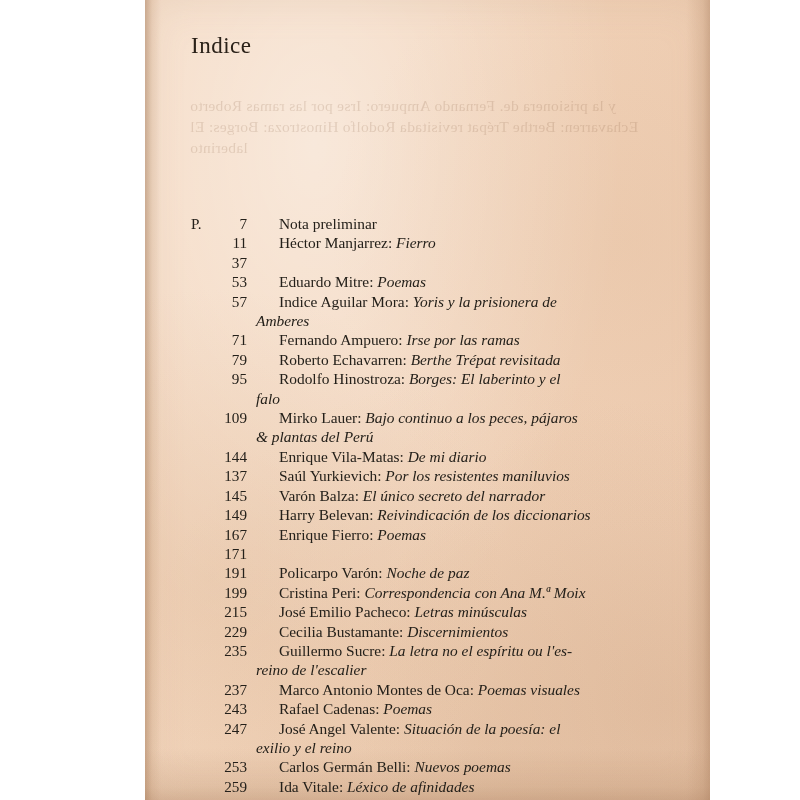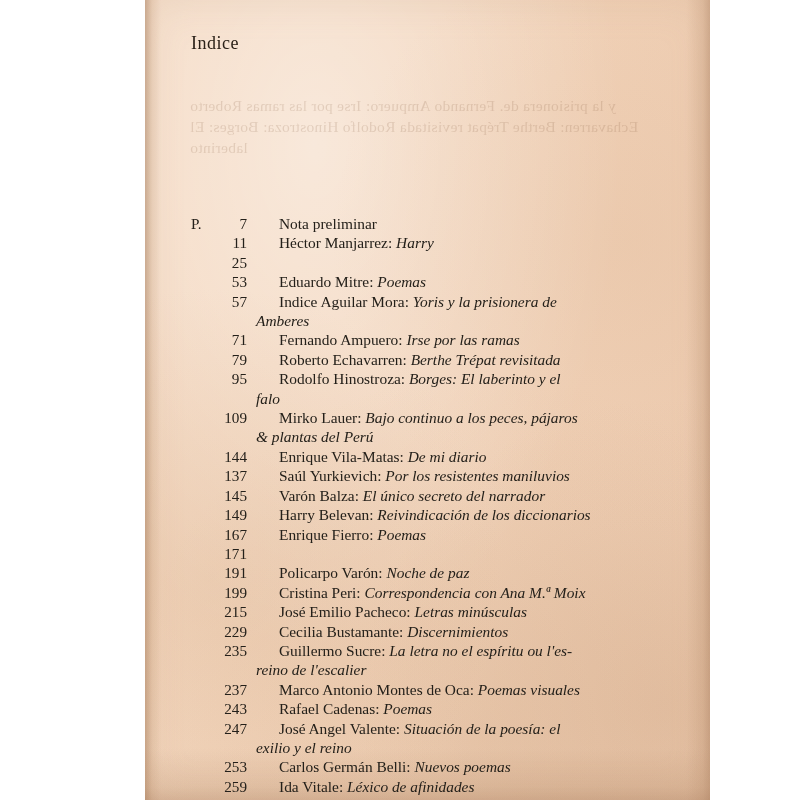--- a/index.html
+++ b/index.html
@@ -88,21 +88,21 @@
     letter-spacing: 0.3px;
     filter: blur(0.6px);
     pointer-events: none;
     text-align: right;
   }
 
   .title {
     position: absolute;
     left: 191px;
     top: 33px;
-    font-size: 18px;
+    font-size: 23px;
     color: #2a2118;
     letter-spacing: 0.5px;
   }
 
   .toc {
     position: absolute;
     left: 191px;
     top: 214px;
     width: 420px;
     color: #24201a;
@@ -157,25 +157,25 @@
 
   <div class="toc">
       <div class="entry">
         <span class="pref">P.</span>
         <span class="num">7</span>
         <span class="txt"><span class="author">Nota preliminar</span></span>
       </div>
       <div class="entry">
         <span class="pref"></span>
         <span class="num">11</span>
-        <span class="txt"><span class="author">Héctor Manjarrez:</span> <span class="work">Harry</span></span>
-      </div>
-      <div class="entry">
-        <span class="pref"></span>
-        <span class="num">25</span>
+        <span class="txt"><span class="author">Héctor Manjarrez:</span> <span class="work">Fierro</span></span>
+      </div>
+      <div class="entry">
+        <span class="pref"></span>
+        <span class="num">37</span>
       </div>
       <div class="entry">
         <span class="pref"></span>
         <span class="num">53</span>
         <span class="txt"><span class="author">Eduardo Mitre:</span> <span class="work">Poemas</span></span>
       </div>
       <div class="entry">
         <span class="pref"></span>
         <span class="num">57</span>
         <span class="txt"><span class="author">Indice Aguilar Mora:</span> <span class="work">Yoris y la prisionera de</span><span class="work cont">Amberes</span></span>

